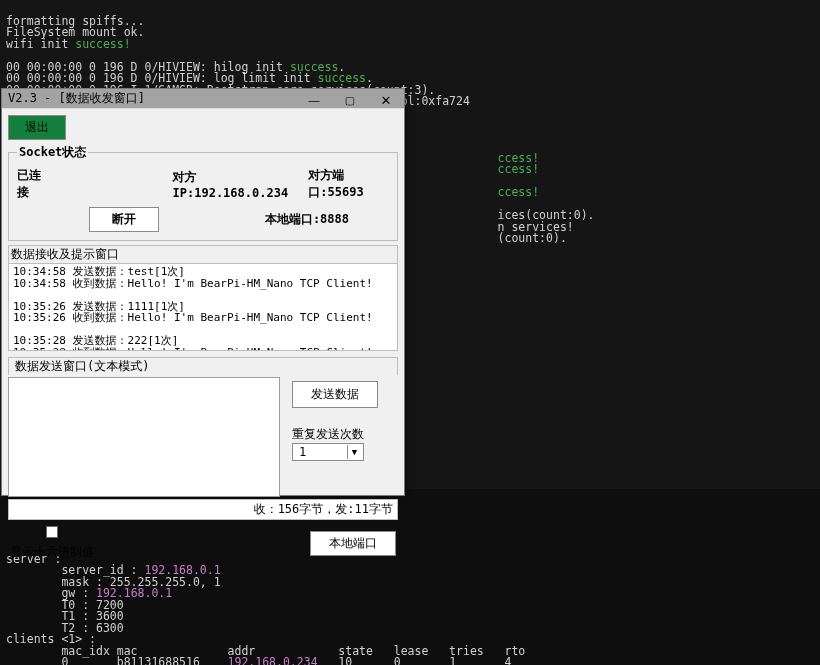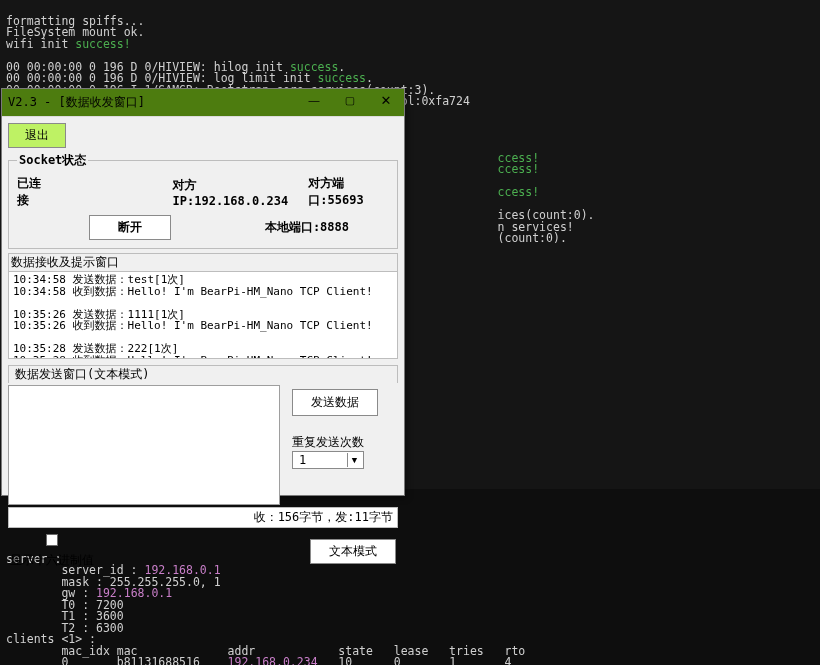--- a/index.html
+++ b/index.html
@@ -35,22 +35,22 @@
     left: 1px;
     width: 404px;
     height: 408px;
     background: #f0f0f0;
     border: 1px solid #7a7a7a;
     box-shadow: 2px 2px 6px rgba(0,0,0,0.4);
     font-size: 12px;
     color: #000;
   }
   .titlebar {
-    height: 28px;
-    background: #4d7c0f;
+    height: 20px;
+    background: #a3a3a3;
     display: flex;
     align-items: center;
     justify-content: space-between;
     padding: 0 0 0 6px;
     border-bottom: 1px solid #dcdcdc;
   }
   .title-text { font-size: 12px; color: #000; }
   .win-controls { display: flex; height: 100%; }
   .win-btn {
     width: 36px;
@@ -61,21 +61,21 @@
     font-family: sans-serif;
     font-size: 11px;
   }
   .win-close { font-size: 13px; }
   .dlg-body { padding: 4px 6px; }
 
   .exit-btn {
     display: inline-block;
     padding: 3px 16px;
     border: 1px solid #8a8a8a;
-    background: #bef264;
+    background: #15803d;
     margin: 2px 0 4px 0;
   }
 
   fieldset.socket-box {
     border: 1px solid #bdbdbd;
     padding: 4px 8px 6px 8px;
     margin-bottom: 4px;
     font-size: 12px;
     font-weight: bold;
   }
@@ -84,21 +84,21 @@
     padding: 0 2px;
   }
   .sock-row {
     display: flex;
     align-items: center;
     margin: 2px 0;
     font-size: 12px;
   }
   .sock-row .gap { width: 140px; }
   .disconnect-btn {
-    padding: 3px 28px;
+    padding: 3px 22px;
     border: 1px solid #8a8a8a;
     background: #fff;
     margin-left: 72px;
   }
   .recv-box {
     border: 1px solid #bdbdbd;
     background: #fff;
     height: 88px;
     font-size: 11px;
     line-height: 11.5px;
@@ -244,16 +244,16 @@
       </div>
     </div>
 
     <div class="stats-bar">收：156字节，发:11字节</div>
 
     <div class="bottom-row">
       <label class="chk">
         <span class="chk-box"></span>
         <span>显示十六进制值</span>
       </label>
-      <span class="clear-btn">文本模式</span>
+      <span class="clear-btn">本地端口</span>
     </div>
   </div>
 </div>
 
 </body></html>

